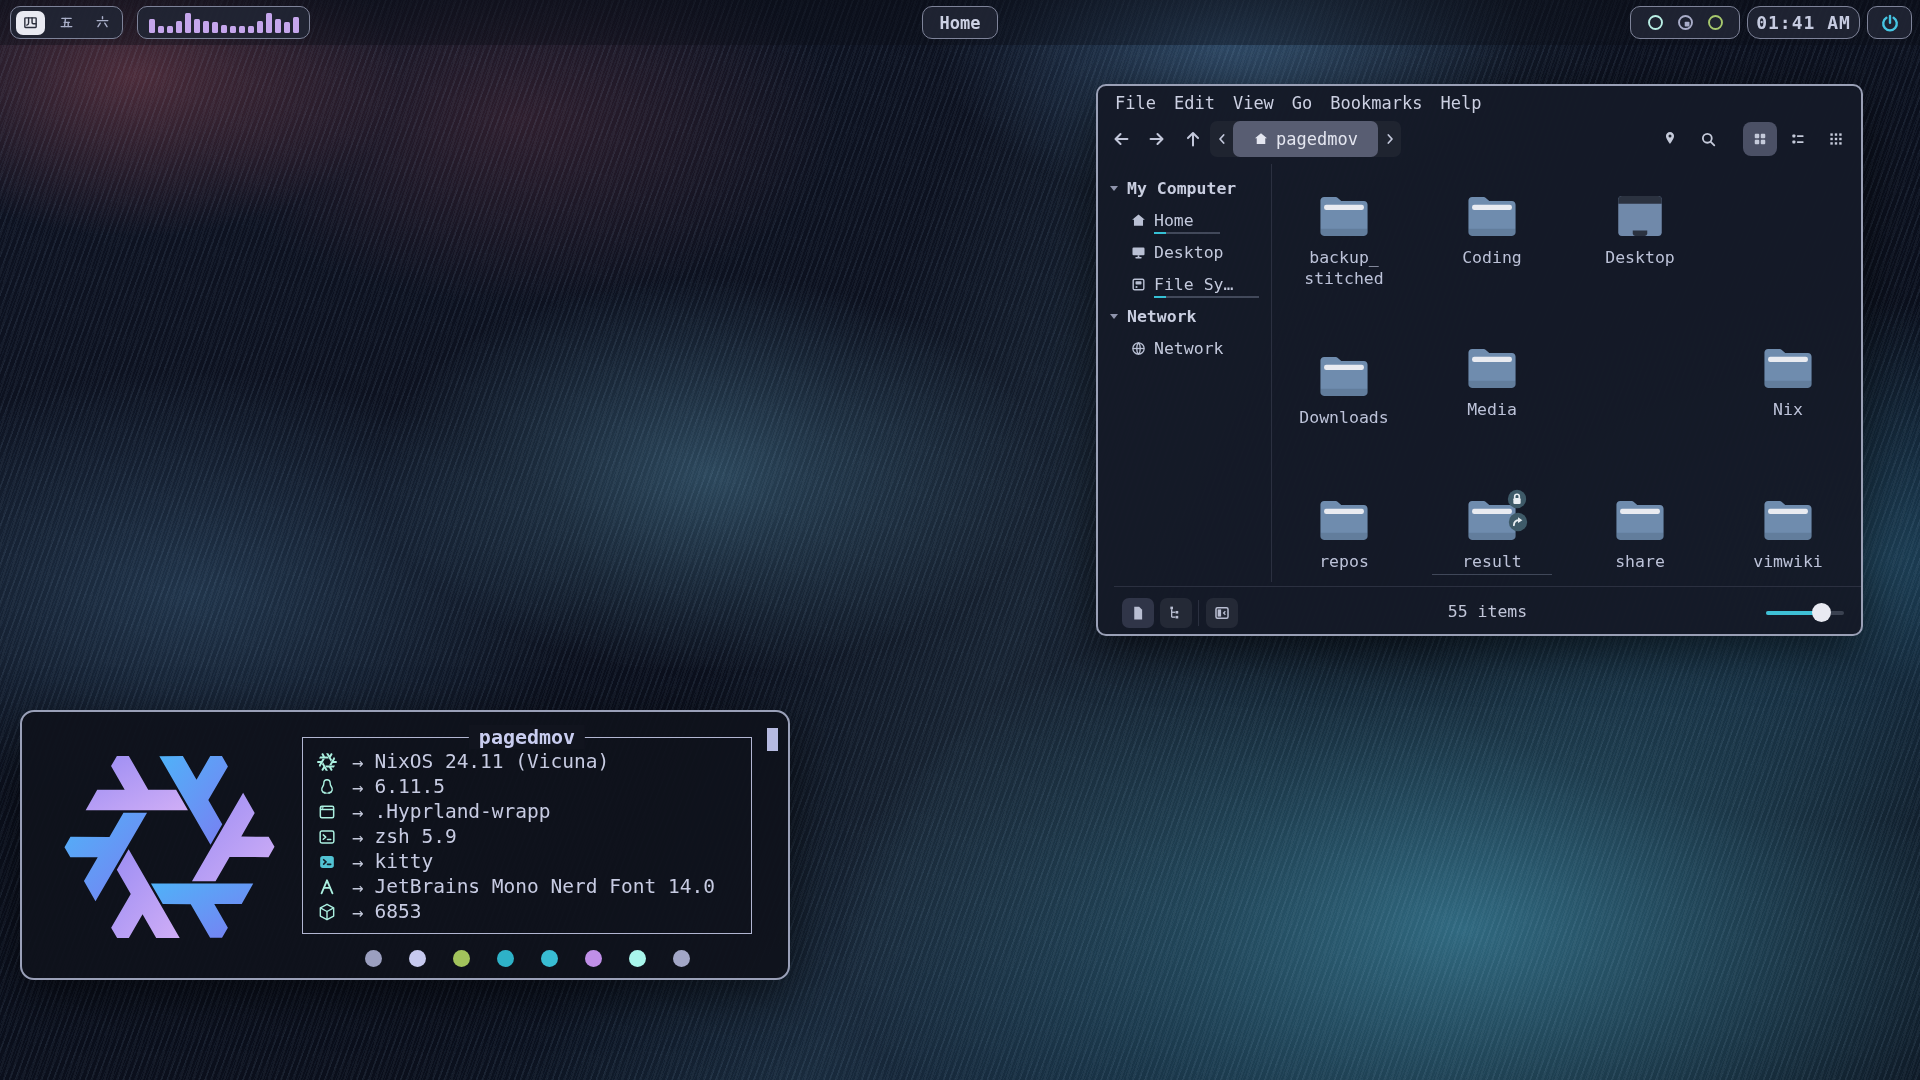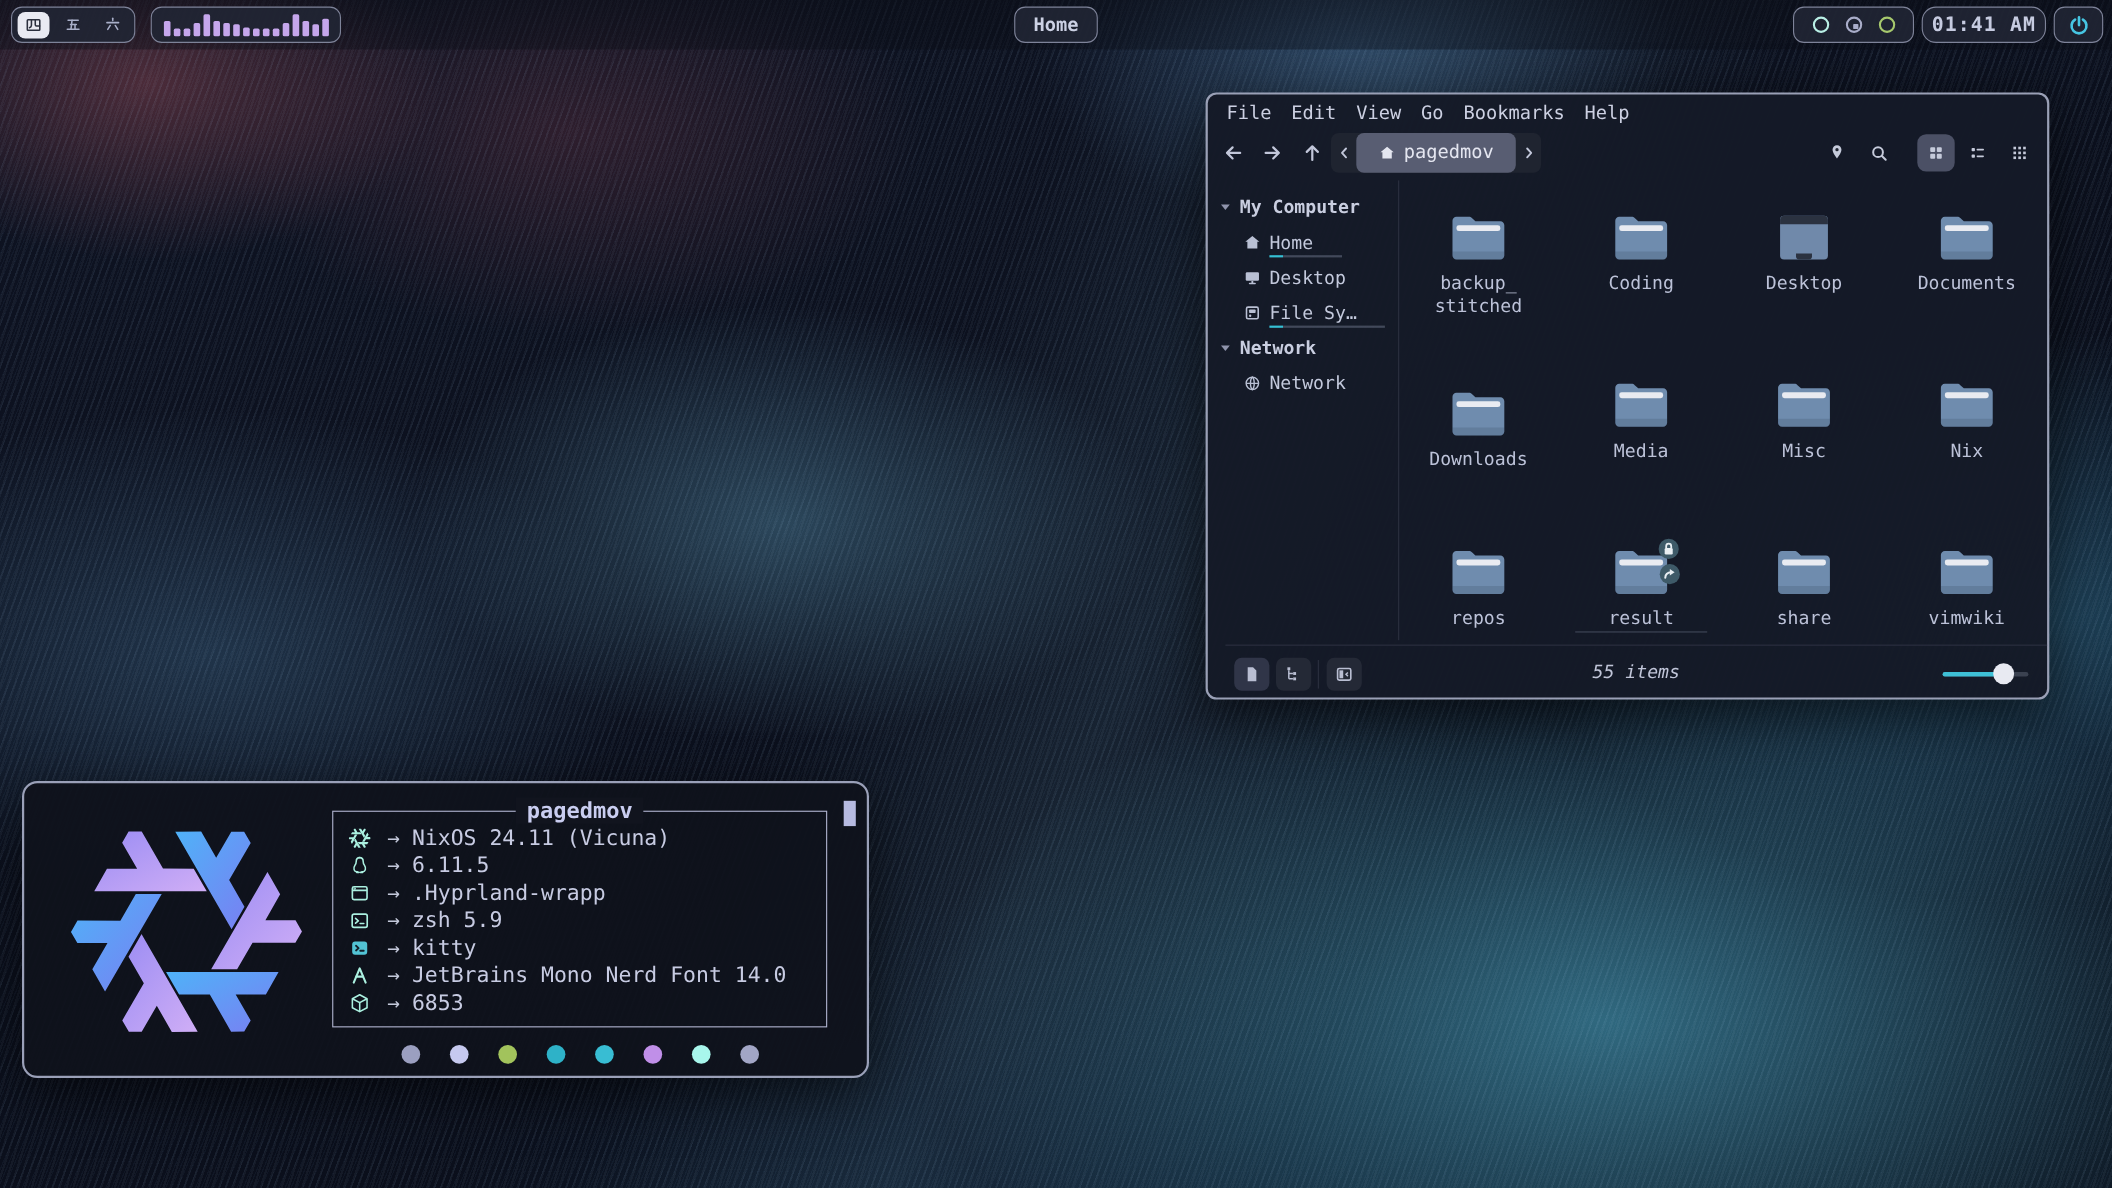--- a/index.html
+++ b/index.html
@@ -71,21 +71,21 @@
   .side-label.underlined::after { content:""; position:absolute; left:0; right:-26px; bottom:-4px; height:2px;
     background:linear-gradient(to right,#35c0d4 0 12px, rgba(150,160,185,0.35) 12px); }
   .fm-files { flex:1; position:relative; }
   .cell { position:absolute; width:148px; text-align:center; }
   .cell-ic { width:58px; height:48px; margin:0 auto; position:relative; }
   .emblem { position:absolute; display:flex; }
   .emblem-0 { right:-7px; top:-8px; }
   .emblem-1 { right:-8px; top:15px; }
   .cell-label { margin-top:7px; font-size:16.5px; line-height:21px; color:#bcc2d8; position:relative; }
   .cell-label.res-underline::after { content:""; position:absolute; left:14px; right:14px; bottom:-3px; height:1px; background:rgba(170,180,205,0.30); }
-  .fm-status { position:absolute; bottom:0; left:16px; right:0; height:48px; border-top:1px solid #2b3040;font-style:italic; }
+  .fm-status { position:absolute; bottom:0; left:16px; right:0; height:48px; border-top:1px solid #2b3040; }
   .sbtn { position:absolute; top:11px; width:32px; height:30px; border-radius:7px; display:flex; align-items:center; justify-content:center; color:#b9bed2; background:#242936; }
   .sbtn.active { background:#303548; }
   .ssep { position:absolute; left:84px; top:13px; width:1px; height:26px; background:#2b3040; }
   .status-text { position:absolute; left:0; right:0; top:50%; transform:translateY(-50%); text-align:center; font-size:16.5px; color:#c0c5d8; }
   .slider { position:absolute; right:17px; top:24px; width:78px; height:4px; background:#3a4150; border-radius:2px; }
   .slider-fill { position:absolute; left:0; top:0; bottom:0; width:55px; background:#3ec0d6; border-radius:2px; }
   .knob { position:absolute; left:46px; top:-8px; width:19px; height:19px; background:#e8eaf2; border-radius:50%; }
   
   .fetch { position:absolute; left:20px; top:710px; width:770px; height:270px;
     background:rgba(15,18,28,0.94); border:2px solid #9aa0b8; border-radius:14px;
@@ -377,32 +377,20 @@
             <svg width="58" height="48" viewBox="0 0 64 52">
               <rect x="8" y="4" width="48" height="44" rx="4" fill="#7089aa"></rect>
               <path d="M8 8c0-2.2 1.8-4 4-4h40c2.2 0 4 1.8 4 4v4.5H8z" fill="#2b3240"></path>
               <path d="M24 42h16v3c0 1.7-1.3 3-3 3H27c-1.7 0-3-1.3-3-3z" fill="#2b3240"></path>
             </svg>
           </div>
           <div class="cell-label">
             <div>Desktop</div>
           </div>
         </div>
-        <div class="cell" style="left: 442px; top: 28px;">
-          <div class="cell-ic">
-            <svg width="58" height="48" viewBox="0 0 64 52">
-              <path d="M6 9c0-2.2 1.8-4 4-4h12.5c1.1 0 2.2.5 3 1.3l3.5 3.2h25c2.2 0 4 1.8 4 4V44c0 2.2-1.8 4-4 4H10c-2.2 0-4-1.8-4-4z" fill="#6f8cae"></path>
-              <path d="M6 40h52v4c0 2.2-1.8 4-4 4H10c-2.2 0-4-1.8-4-4z" fill="rgba(10,20,35,0.12)"></path>
-              <rect x="10" y="13.5" width="44" height="6" rx="2.5" fill="#e9ebf1"></rect>
-            </svg>
-          </div>
-          <div class="cell-label">
-            <div>Documents</div>
-          </div>
-        </div>
         <div class="cell" style="left: -2px; top: 188px;">
           <div class="cell-ic">
             <svg width="58" height="48" viewBox="0 0 64 52">
               <path d="M6 9c0-2.2 1.8-4 4-4h12.5c1.1 0 2.2.5 3 1.3l3.5 3.2h25c2.2 0 4 1.8 4 4V44c0 2.2-1.8 4-4 4H10c-2.2 0-4-1.8-4-4z" fill="#6f8cae"></path>
               <path d="M6 40h52v4c0 2.2-1.8 4-4 4H10c-2.2 0-4-1.8-4-4z" fill="rgba(10,20,35,0.12)"></path>
               <rect x="10" y="13.5" width="44" height="6" rx="2.5" fill="#e9ebf1"></rect>
             </svg>
           </div>
           <div class="cell-label">
             <div>Downloads</div>
@@ -411,32 +399,20 @@
         <div class="cell" style="left: 146px; top: 180px;">
           <div class="cell-ic">
             <svg width="58" height="48" viewBox="0 0 64 52">
               <path d="M6 9c0-2.2 1.8-4 4-4h12.5c1.1 0 2.2.5 3 1.3l3.5 3.2h25c2.2 0 4 1.8 4 4V44c0 2.2-1.8 4-4 4H10c-2.2 0-4-1.8-4-4z" fill="#6f8cae"></path>
               <path d="M6 40h52v4c0 2.2-1.8 4-4 4H10c-2.2 0-4-1.8-4-4z" fill="rgba(10,20,35,0.12)"></path>
               <rect x="10" y="13.5" width="44" height="6" rx="2.5" fill="#e9ebf1"></rect>
             </svg>
           </div>
           <div class="cell-label">
             <div>Media</div>
-          </div>
-        </div>
-        <div class="cell" style="left: 294px; top: 180px;">
-          <div class="cell-ic">
-            <svg width="58" height="48" viewBox="0 0 64 52">
-              <path d="M6 9c0-2.2 1.8-4 4-4h12.5c1.1 0 2.2.5 3 1.3l3.5 3.2h25c2.2 0 4 1.8 4 4V44c0 2.2-1.8 4-4 4H10c-2.2 0-4-1.8-4-4z" fill="#6f8cae"></path>
-              <path d="M6 40h52v4c0 2.2-1.8 4-4 4H10c-2.2 0-4-1.8-4-4z" fill="rgba(10,20,35,0.12)"></path>
-              <rect x="10" y="13.5" width="44" height="6" rx="2.5" fill="#e9ebf1"></rect>
-            </svg>
-          </div>
-          <div class="cell-label">
-            <div>Misc</div>
           </div>
         </div>
         <div class="cell" style="left: 442px; top: 180px;">
           <div class="cell-ic">
             <svg width="58" height="48" viewBox="0 0 64 52">
               <path d="M6 9c0-2.2 1.8-4 4-4h12.5c1.1 0 2.2.5 3 1.3l3.5 3.2h25c2.2 0 4 1.8 4 4V44c0 2.2-1.8 4-4 4H10c-2.2 0-4-1.8-4-4z" fill="#6f8cae"></path>
               <path d="M6 40h52v4c0 2.2-1.8 4-4 4H10c-2.2 0-4-1.8-4-4z" fill="rgba(10,20,35,0.12)"></path>
               <rect x="10" y="13.5" width="44" height="6" rx="2.5" fill="#e9ebf1"></rect>
             </svg>
           </div>

